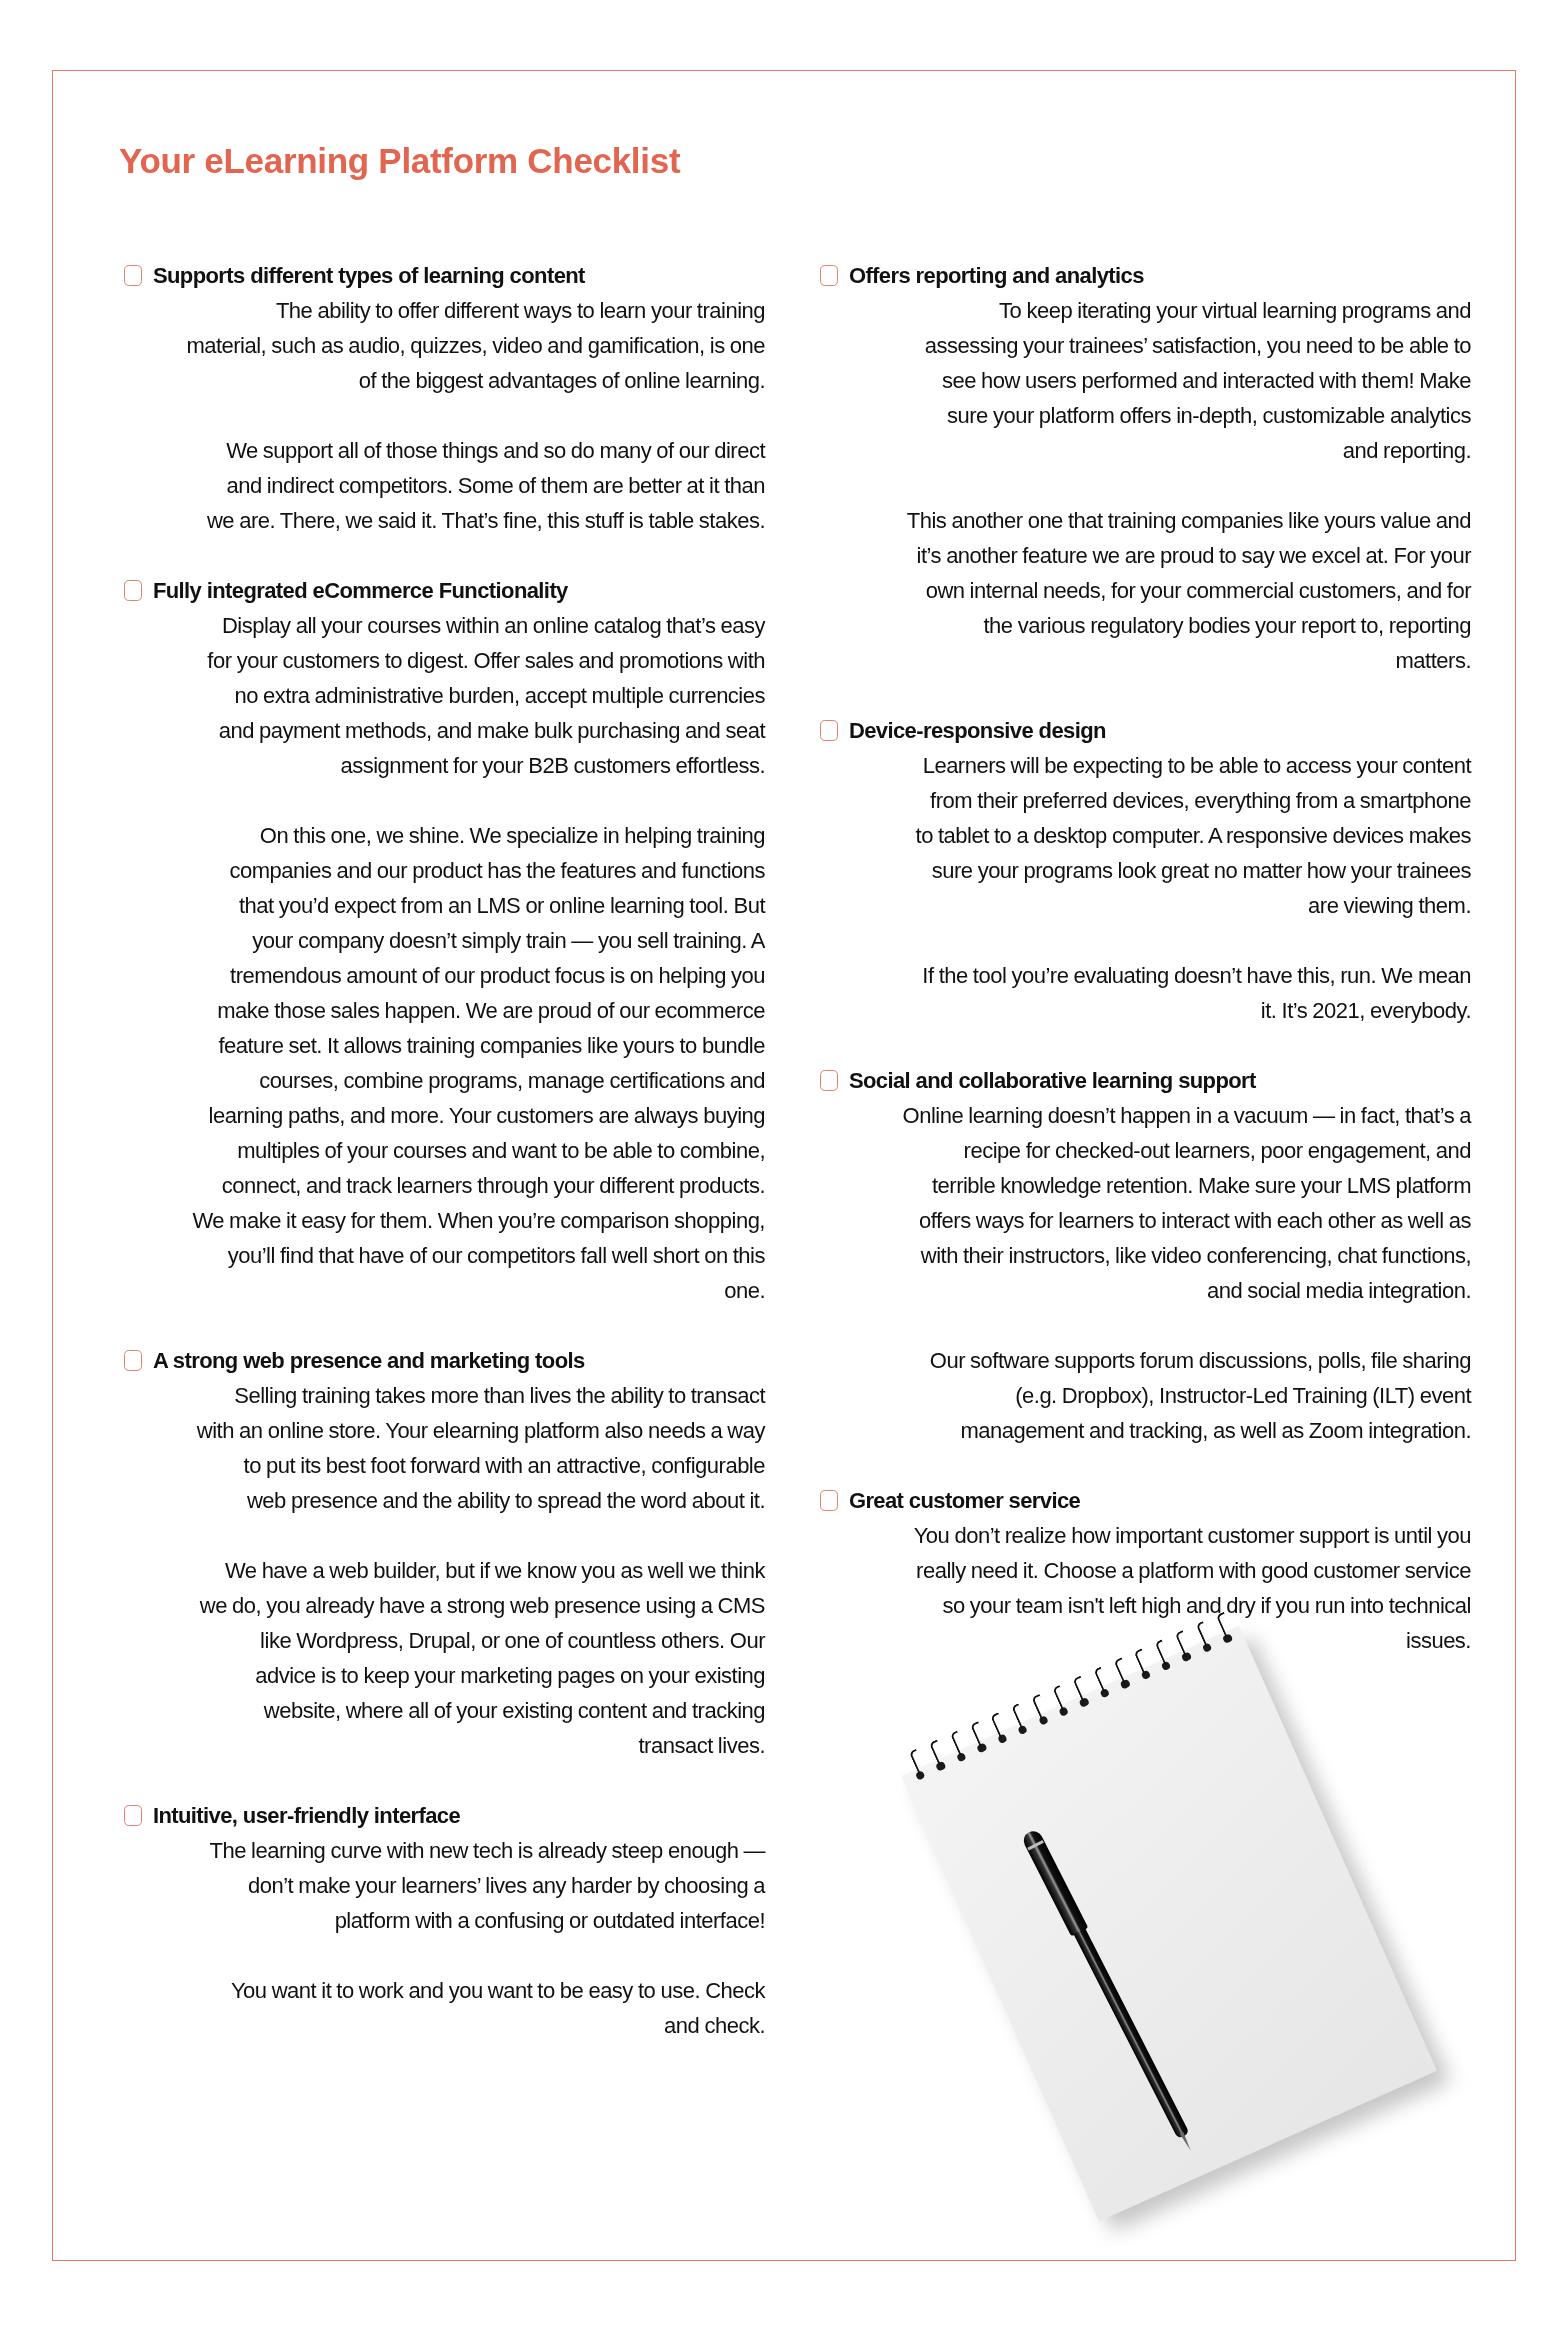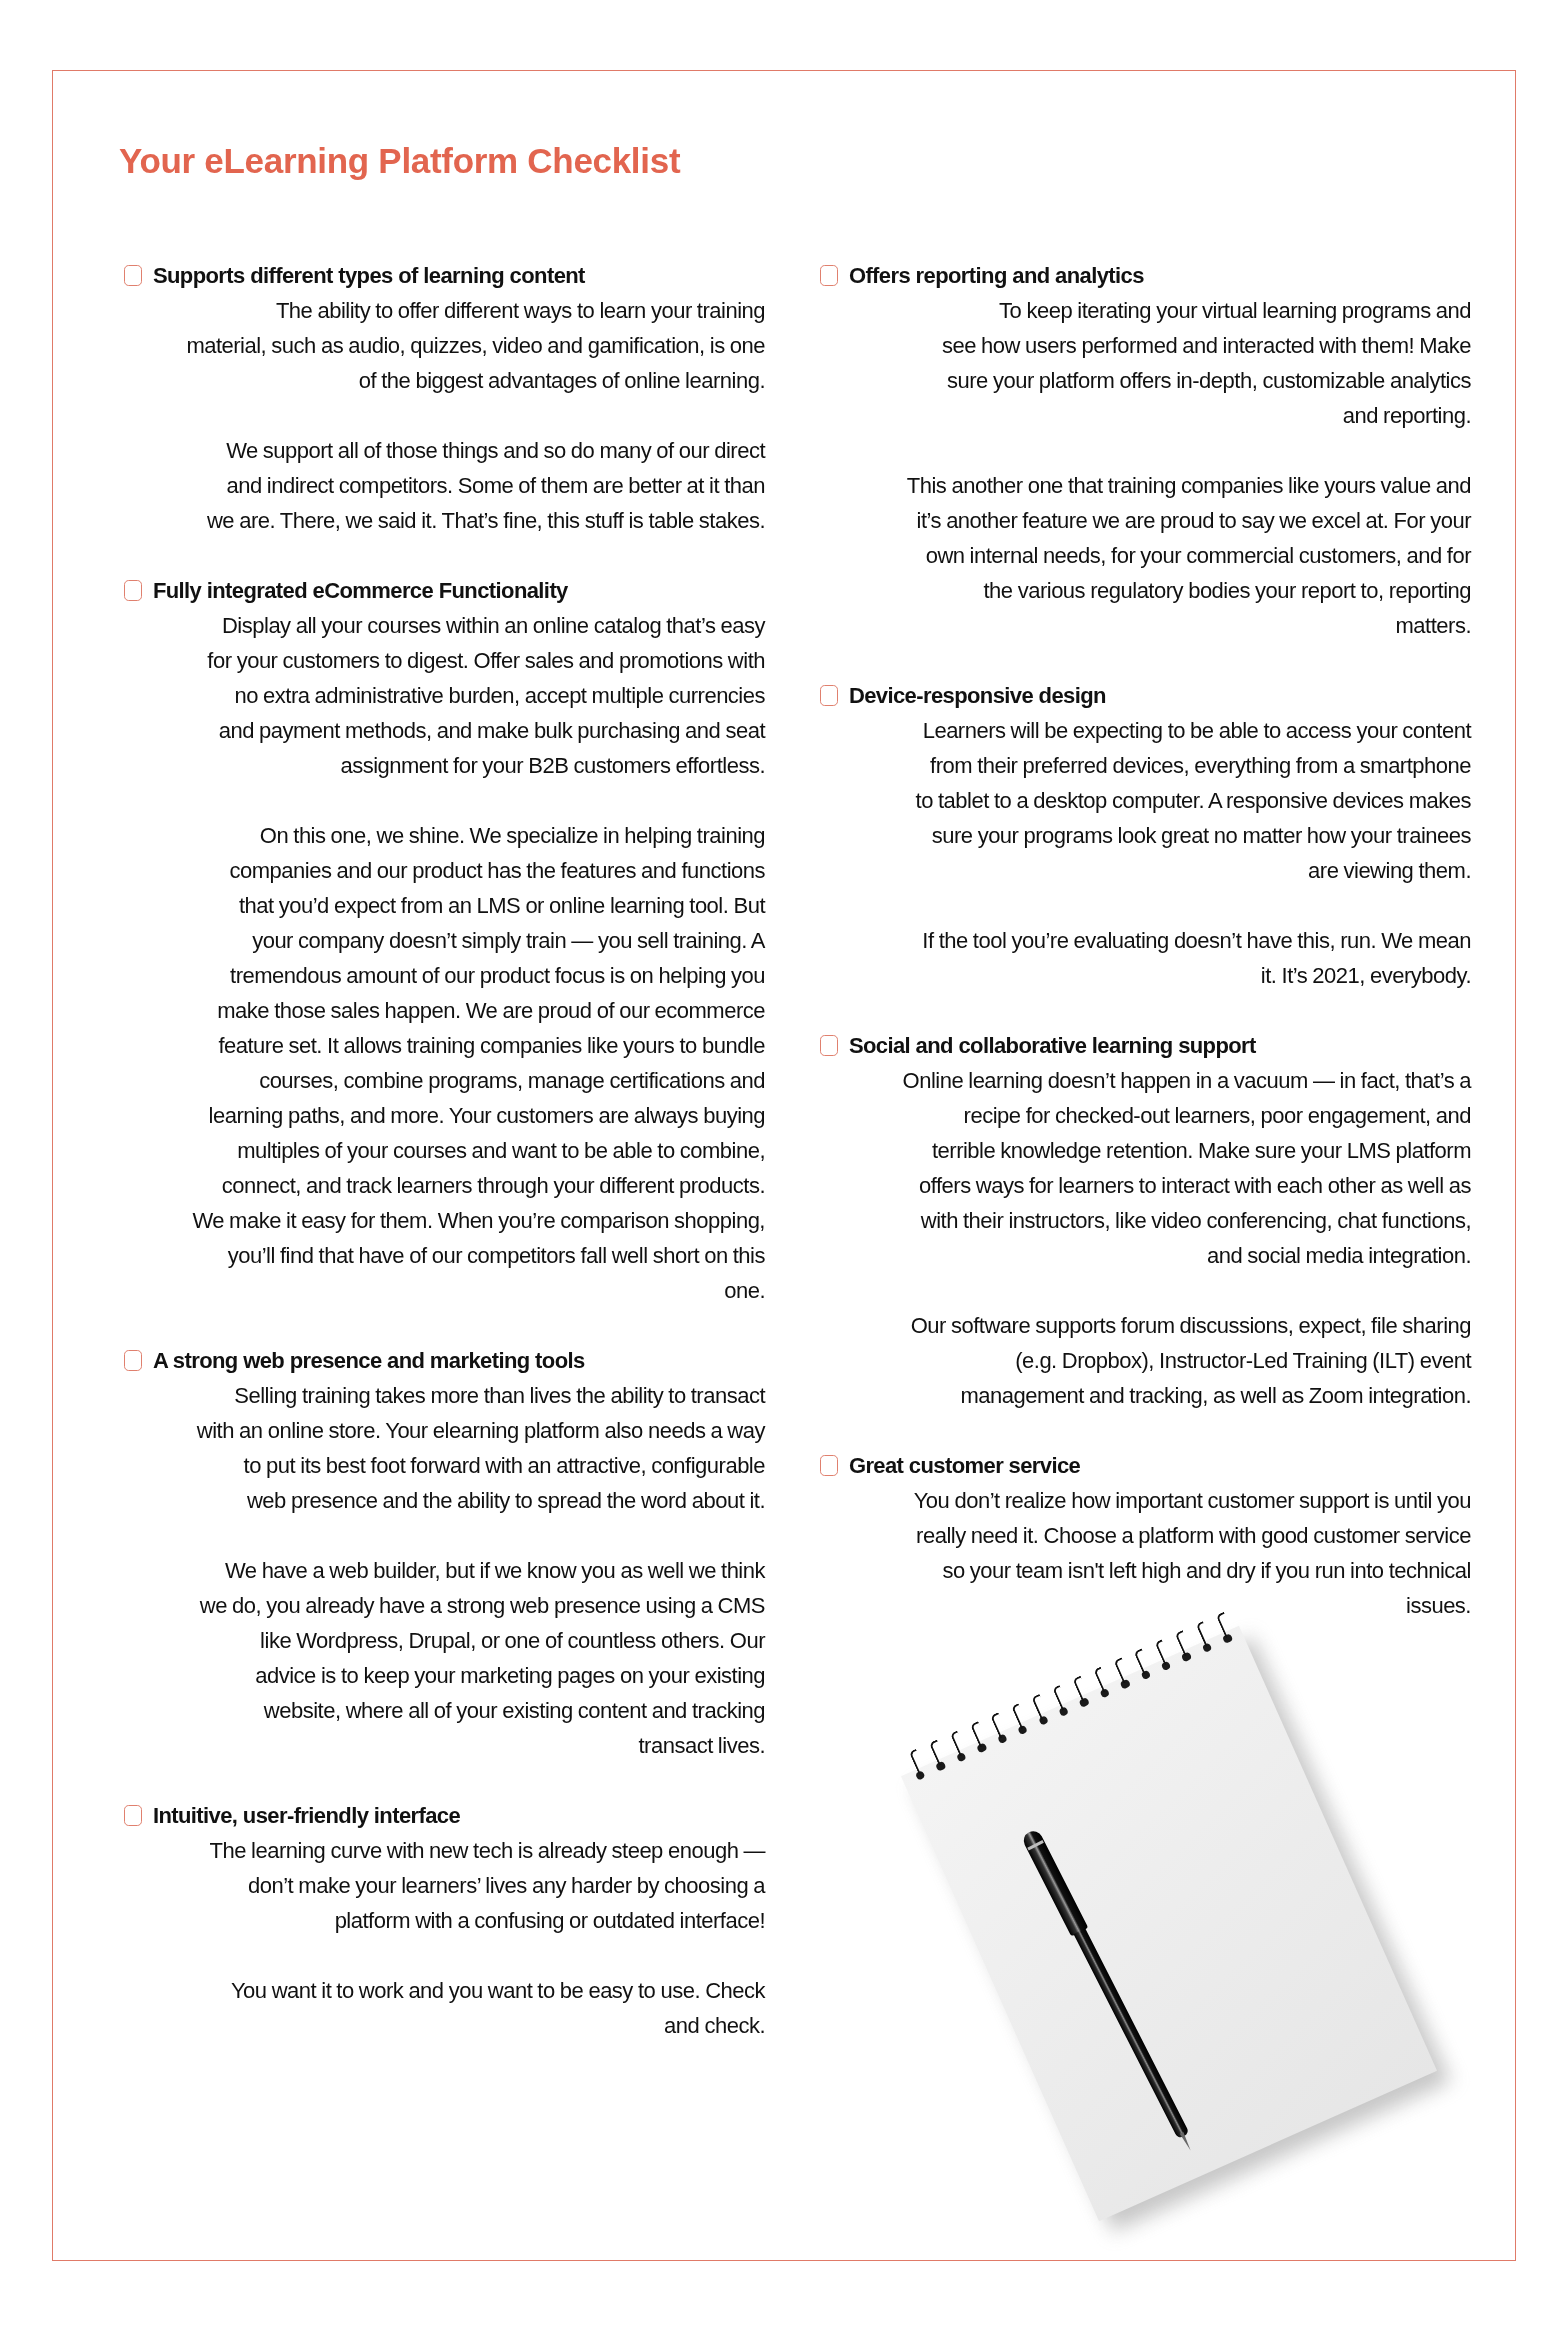--- a/index.html
+++ b/index.html
@@ -274,20 +274,21 @@
     </div>
   </div>
 <div class="col col-right">
     <div class="item">
       <div class="item-head">
         <span class="checkbox"></span>
         <span class="item-title">Offers reporting and analytics</span>
       </div>
       <div class="para">
         <span class="line">To keep iterating your virtual learning programs and</span>
+        <span class="line">assessing your trainees’ satisfaction, you need to be able to</span>
         <span class="line">see how users performed and interacted with them! Make</span>
         <span class="line">sure your platform offers in-depth, customizable analytics</span>
         <span class="line">and reporting.</span>
       </div>
       <div class="para">
         <span class="line">This another one that training companies like yours value and</span>
         <span class="line">it’s another feature we are proud to say we excel at. For your</span>
         <span class="line">own internal needs, for your commercial customers, and for</span>
         <span class="line">the various regulatory bodies your report to, reporting</span>
         <span class="line">matters.</span>
@@ -317,21 +318,21 @@
       </div>
       <div class="para">
         <span class="line">Online learning doesn’t happen in a vacuum — in fact, that’s a</span>
         <span class="line">recipe for checked-out learners, poor engagement, and</span>
         <span class="line">terrible knowledge retention. Make sure your LMS platform</span>
         <span class="line">offers ways for learners to interact with each other as well as</span>
         <span class="line">with their instructors, like video conferencing, chat functions,</span>
         <span class="line">and social media integration.</span>
       </div>
       <div class="para">
-        <span class="line">Our software supports forum discussions, expect, file sharing</span>
+        <span class="line">Our software supports forum discussions, polls, file sharing</span>
         <span class="line">(e.g. Dropbox), Instructor-Led Training (ILT) event</span>
         <span class="line">management and tracking, as well as Zoom integration.</span>
       </div>
     </div>
     <div class="item">
       <div class="item-head">
         <span class="checkbox"></span>
         <span class="item-title">Great customer service</span>
       </div>
       <div class="para">

